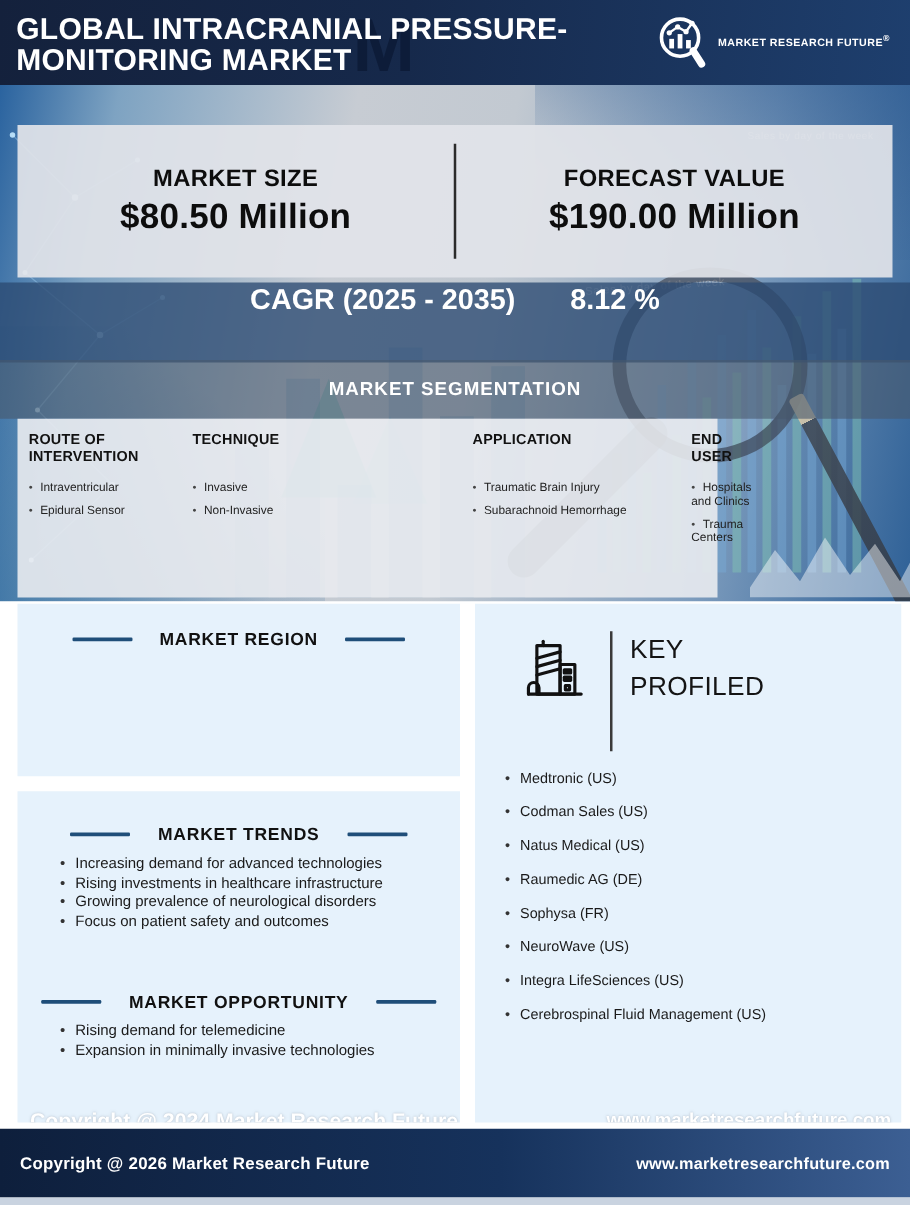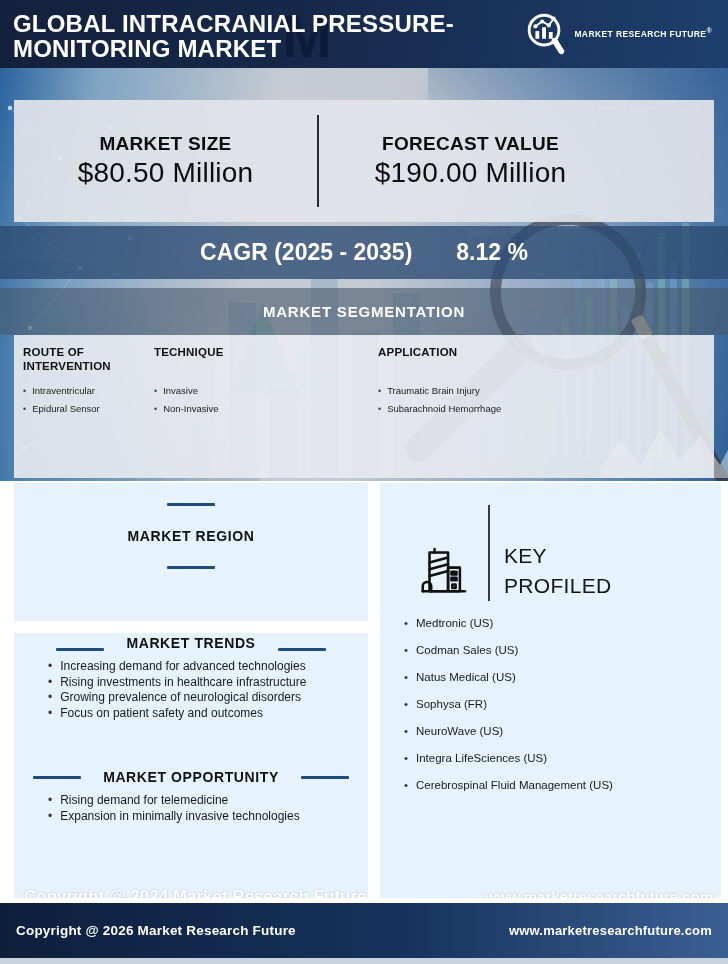--- a/index.html
+++ b/index.html
@@ -43,64 +43,64 @@
   .pencil { position:absolute; left:570px; top:353px; width:250px; height:13px; transform:rotate(62deg);
     border-radius:3px; opacity:0.85;
     background:linear-gradient(90deg,#d9c9a8 0%,#d9c9a8 9%,#3f4752 9%,#2e3540 100%); }
   .photo-label { position:absolute; color:rgba(255,255,255,0.6); font-size:9px; letter-spacing:0.5px; white-space:nowrap; }
   .photo-label.a { left:468px; top:156px; transform:rotate(-4deg); }
   .photo-label.b { left:598px; top:36px; opacity:0.7; font-size:8px; }
 
   
   .stats-panel { position:absolute; left:14px; top:32px; width:700px; height:122px;
     background:rgba(226,228,233,0.92); display:flex; align-items:center; }
-  .stat { width:303px; text-align:center; color:#0d0d0d; }
+  .stat { width:349px; text-align:center; color:#0d0d0d; }
   .stat-label { font-size:19px; font-weight:bold; letter-spacing:0.3px; }
-  .stat-value { font-size:28px; font-weight:normal; margin-top:2px; letter-spacing:0.2px; }
+  .stat-value { font-size:28px; font-weight:bold; margin-top:2px; letter-spacing:0.2px; }
   .stat-divider { width:2px; height:92px; background:#2b2b2b; }
 
   
-  .cagr-band { position:absolute; left:0; top:158px; width:728px; height:53px;
-    background:rgba(44,74,114,0.78); display:flex; align-items:center; justify-content:center;
+  .cagr-band { position:absolute; left:0; top:158px; width:728px; height:64px;
+    background:rgba(44,74,114,0.78); display:flex; align-items:flex-start; justify-content:center;
     color:#ffffff; font-size:23px; font-weight:bold; }
   .cagr-band .cagr-val { margin-left:44px; }
   .seg-band { position:absolute; left:0; top:220px; width:728px; height:47px;
     background:rgba(72,88,108,0.60); display:flex; align-items:center; justify-content:center;
     color:#ffffff; font-size:15px; font-weight:bold; letter-spacing:0.8px; }
 
   
-  .seg-panel { position:absolute; left:14px; top:267px; width:700px; height:143px;
+  .seg-panel { position:absolute; left:14px; top:267px; width:560px; height:143px;
     background:rgba(233,235,239,0.90); padding:10px 0 0 9px;
     display:grid; grid-template-columns:131px 224px 175px 1fr; }
   .seg-col .seg-head { font-size:11.5px; font-weight:bold; color:#111; line-height:14px;
     letter-spacing:0.2px; height:40px; }
   .seg-col:first-child .seg-head { width:105px; }
   .seg-items li { list-style:none; font-size:9.5px; color:#222; margin-bottom:7px; }
   .seg-items li::before { content:"•"; margin-right:6px; color:#444; font-size:9px; }
 
   
   .panel { position:absolute; background:#e6f2fc; overflow:hidden; }
   .panel-region { left:14px; top:483px; width:354px; height:138px; }
   .panel-trends { left:14px; top:633px; width:354px; height:265px; }
   .panel-companies { left:380px; top:483px; width:341px; height:415px; }
 
   .panel-heading { display:flex; align-items:center; justify-content:center; gap:22px; }
   .panel-heading h3 { font-size:14px; font-weight:bold; color:#111; letter-spacing:0.6px; white-space:nowrap; }
   .dash { width:48px; height:3px; background:#1f4e79; border-radius:1px; }
 
-  .panel-region .panel-heading { margin-top:20px;flex-direction:column; }
-  .panel-trends .heading-trends { margin-top:2px;align-items:flex-end; }
+  .panel-region .panel-heading { margin-top:20px; }
+  .panel-trends .heading-trends { margin-top:26px; }
   .panel-trends .heading-opportunity { margin-top:48px; }
 
   .bullet-list { margin:8px 0 0 34px; }
   .bullet-list li { list-style:none; font-size:12px; line-height:15.5px; color:#1a1a1a; }
   .bullet-list li::before { content:"•"; margin-right:8px; color:#333; }
 
   
-  .comp-header { display:flex; align-items:flex-end; margin:22px 16px 0 36px; }
+  .comp-header { display:flex; align-items:flex-start; margin:22px 16px 0 36px; }
   .comp-header svg { width:54px; height:60px; }
   .comp-divider { width:2px; height:96px; background:#3a3a3a; margin:0 14px 0 18px; }
   .comp-title { font-size:21px; line-height:30px; color:#141414; letter-spacing:0.3px; }
   .comp-title .bold { font-weight:bold; }
   .comp-list { margin:16px 0 0 24px; }
   .comp-list li { list-style:none; font-size:11.5px; color:#1a1a1a; margin-bottom:15px; }
   .comp-list li::before { content:"•"; margin-right:8px; color:#333; }
 
   .clip-watermark { position:absolute; color:#ffffff; font-weight:bold; white-space:nowrap;
     text-shadow:0 0 2px rgba(120,130,145,0.5); }
@@ -251,20 +251,27 @@
           <li>Non-Invasive</li>
         </ul>
       </div>
       <div class="seg-col">
         <div class="seg-head">APPLICATION</div>
         <ul class="seg-items">
           <li>Traumatic Brain Injury</li>
           <li>Subarachnoid Hemorrhage</li>
         </ul>
       </div>
+      <div class="seg-col">
+        <div class="seg-head">END USER</div>
+        <ul class="seg-items">
+          <li>Hospitals and Clinics</li>
+          <li>Trauma Centers</li>
+        </ul>
+      </div>
     </div>
   </section>
 
   <section class="panel panel-region">
     <div class="panel-heading">
       <span class="dash"></span>
       <h3>MARKET REGION</h3>
       <span class="dash"></span>
     </div>
   </section>
@@ -311,20 +318,21 @@
       <div class="comp-divider"></div>
       <div class="comp-title">
         <div>KEY</div>
         <div>PROFILED</div>
       </div>
     </div>
     <ul class="comp-list">
       <li>Medtronic (US)</li>
       <li>Codman Sales (US)</li>
       <li>Natus Medical (US)</li>
+      <li>Raumedic AG (DE)</li>
       <li>Sophysa (FR)</li>
       <li>NeuroWave (US)</li>
       <li>Integra LifeSciences (US)</li>
       <li>Cerebrospinal Fluid Management (US)</li>
     </ul>
     <div class="clip-watermark clip-right">www.marketresearchfuture.com</div>
   </section>
 
   <footer class="footer">
     <div class="f-left">Copyright @ 2026 Market Research Future</div>

